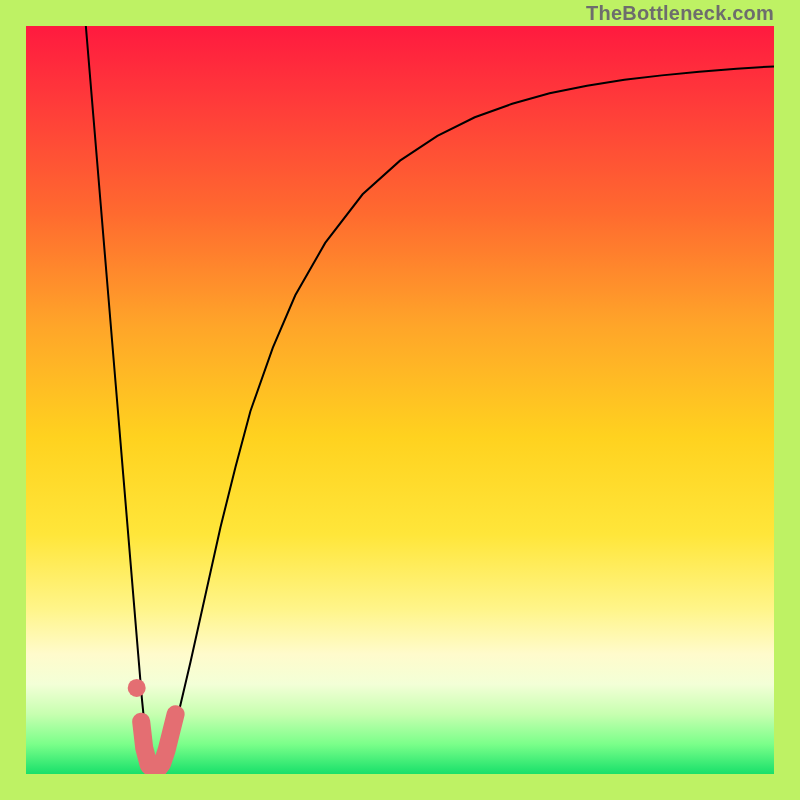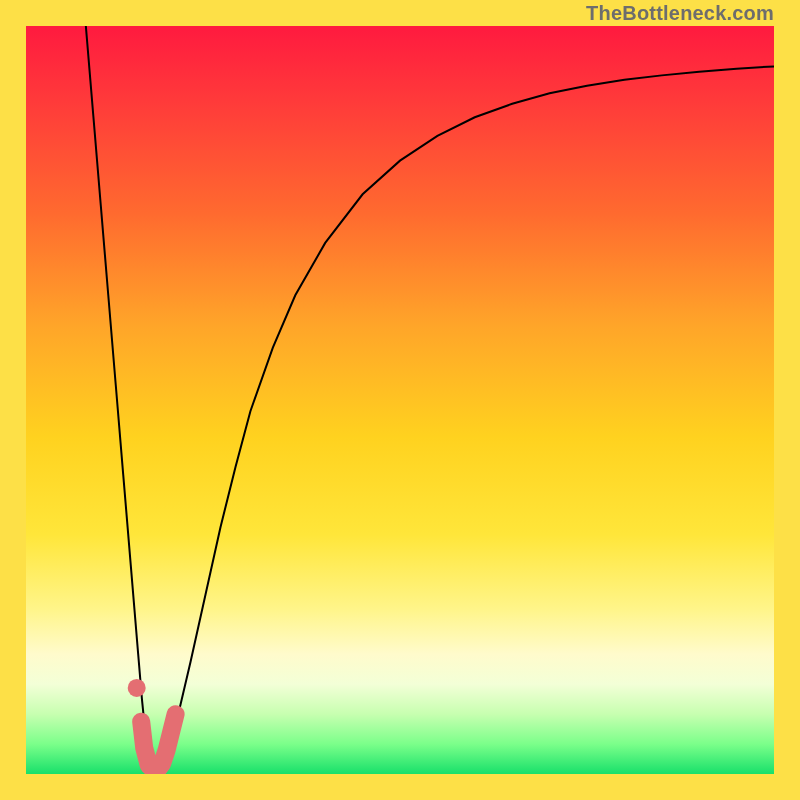--- a/index.html
+++ b/index.html
@@ -8,21 +8,21 @@
     width: 800px;
     height: 800px;
     overflow: hidden;
     background: #000;
     font-family: Arial, Helvetica, sans-serif;
   }
   .frame {
     position: absolute;
     left: 0; top: 0;
     width: 800px; height: 800px;
-    background: #fde047;
+    background: #bef264;
   }
   .plot-area {
     position: absolute;
     left: 26px;
     top: 26px;
     width: 748px;
     height: 748px;
     overflow: hidden;
   }
   .watermark {

